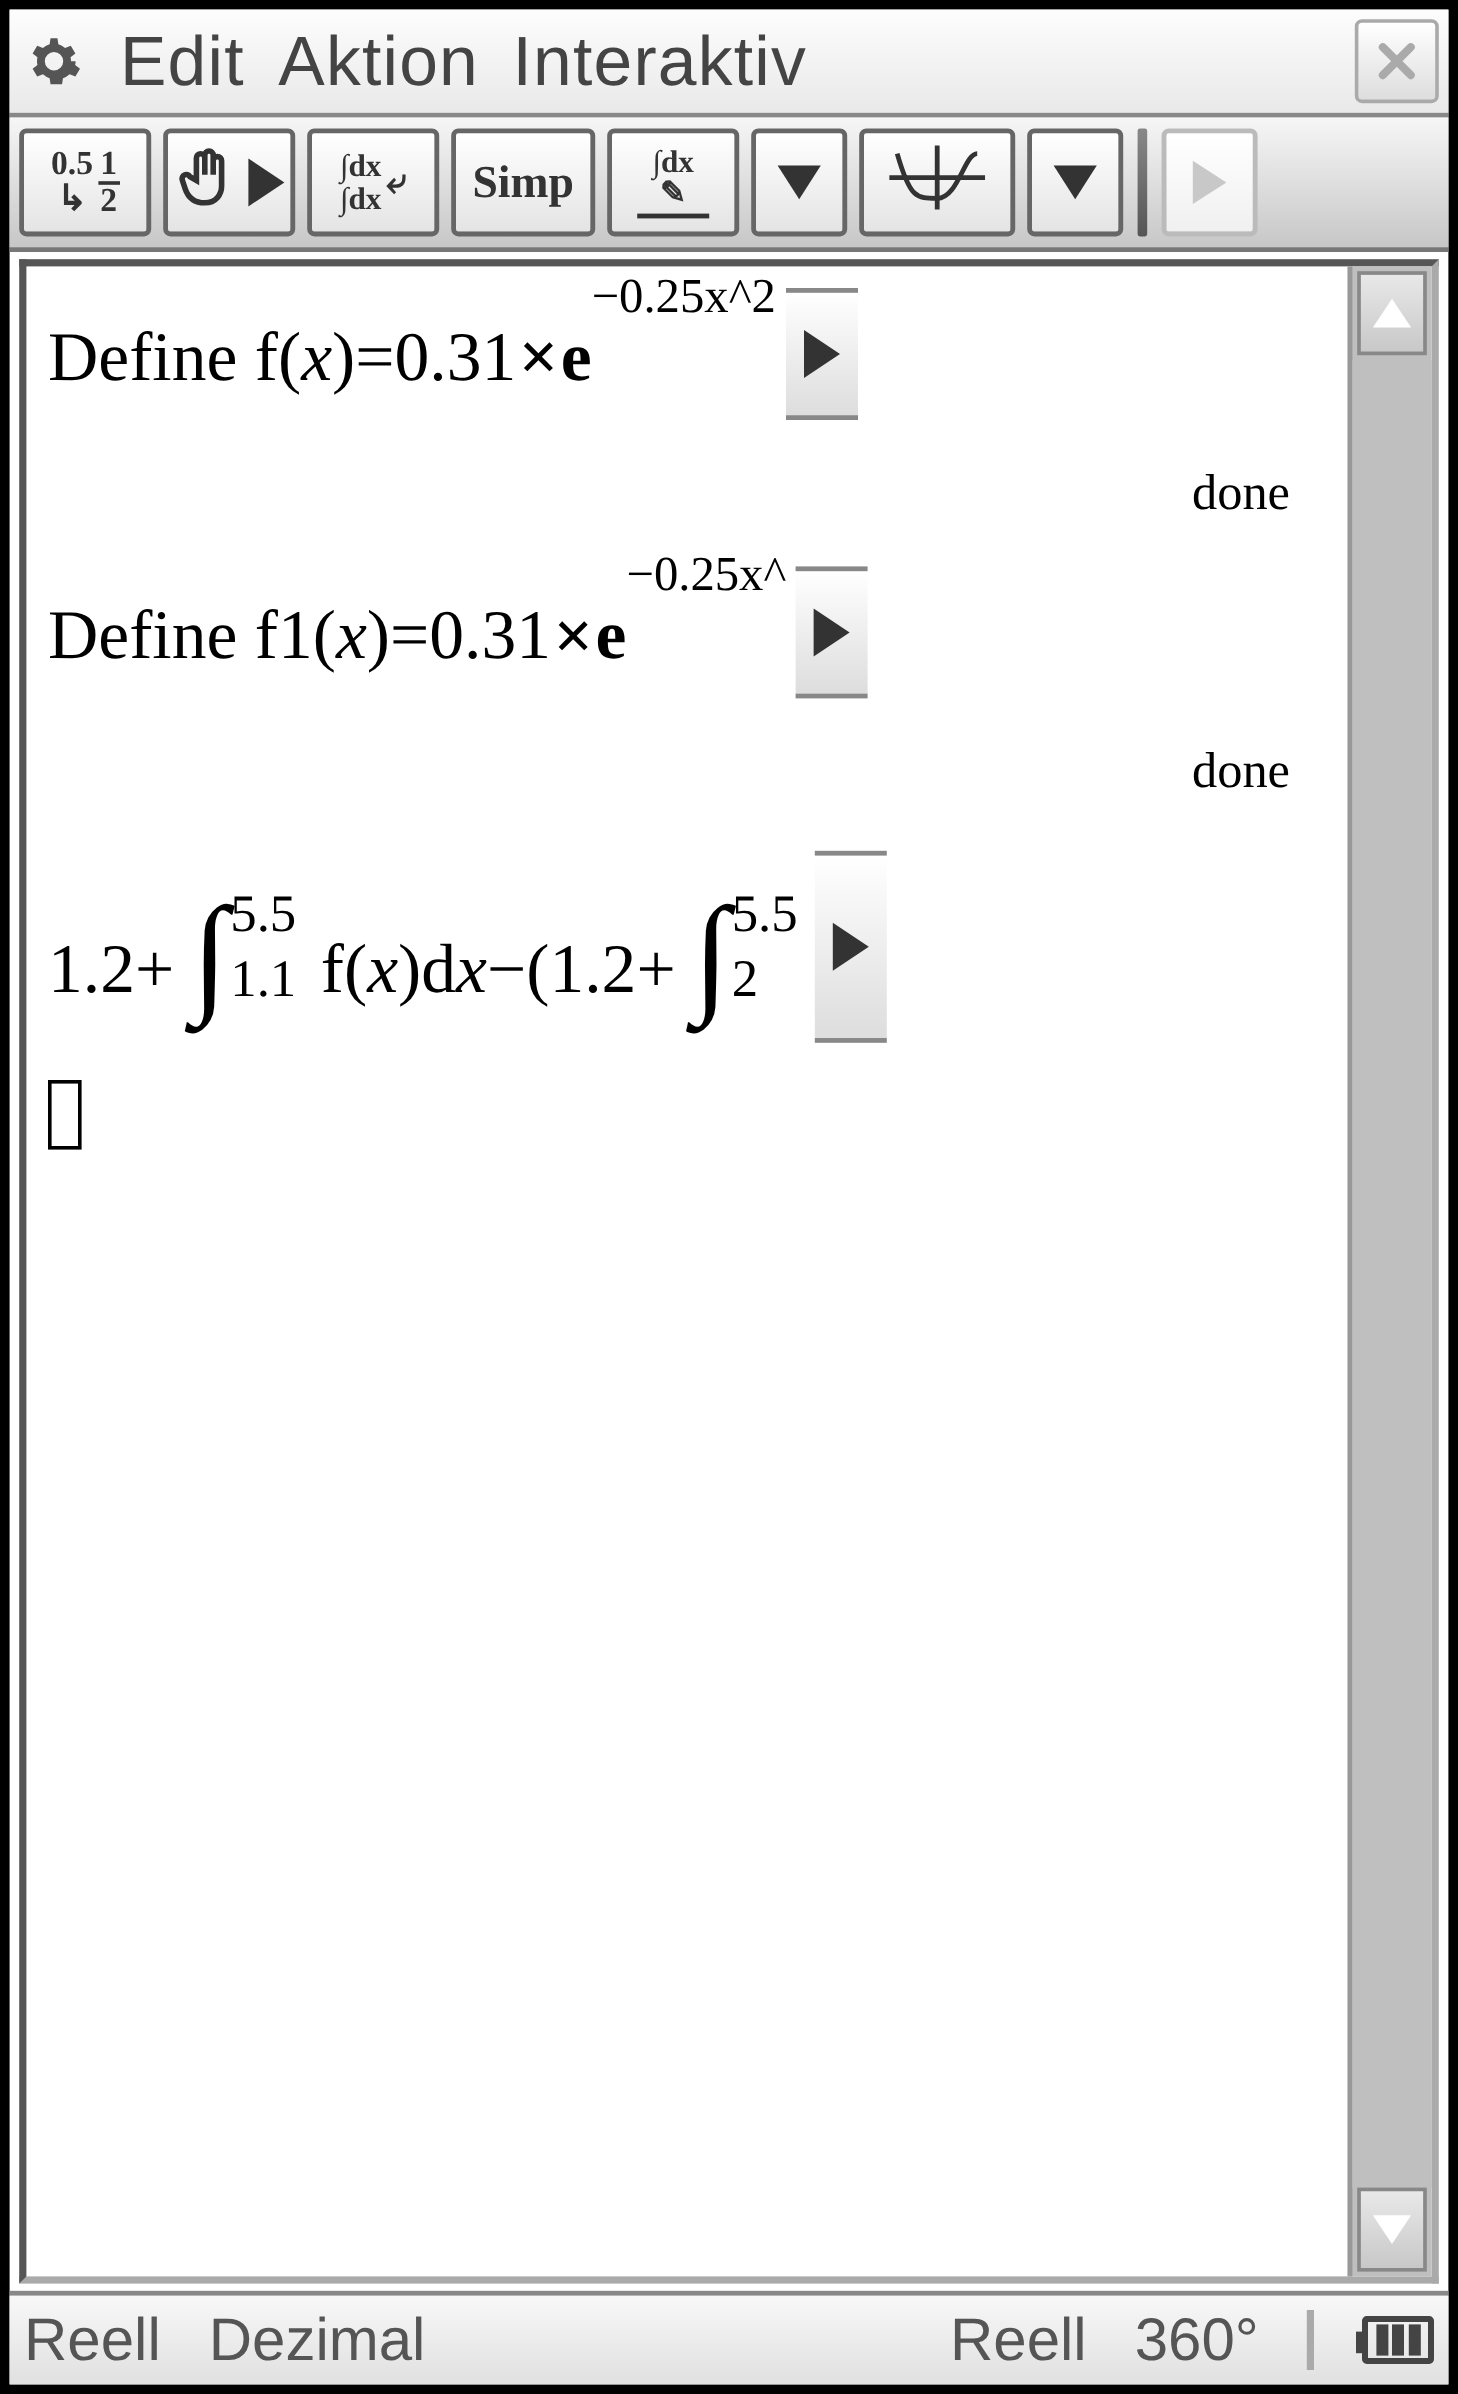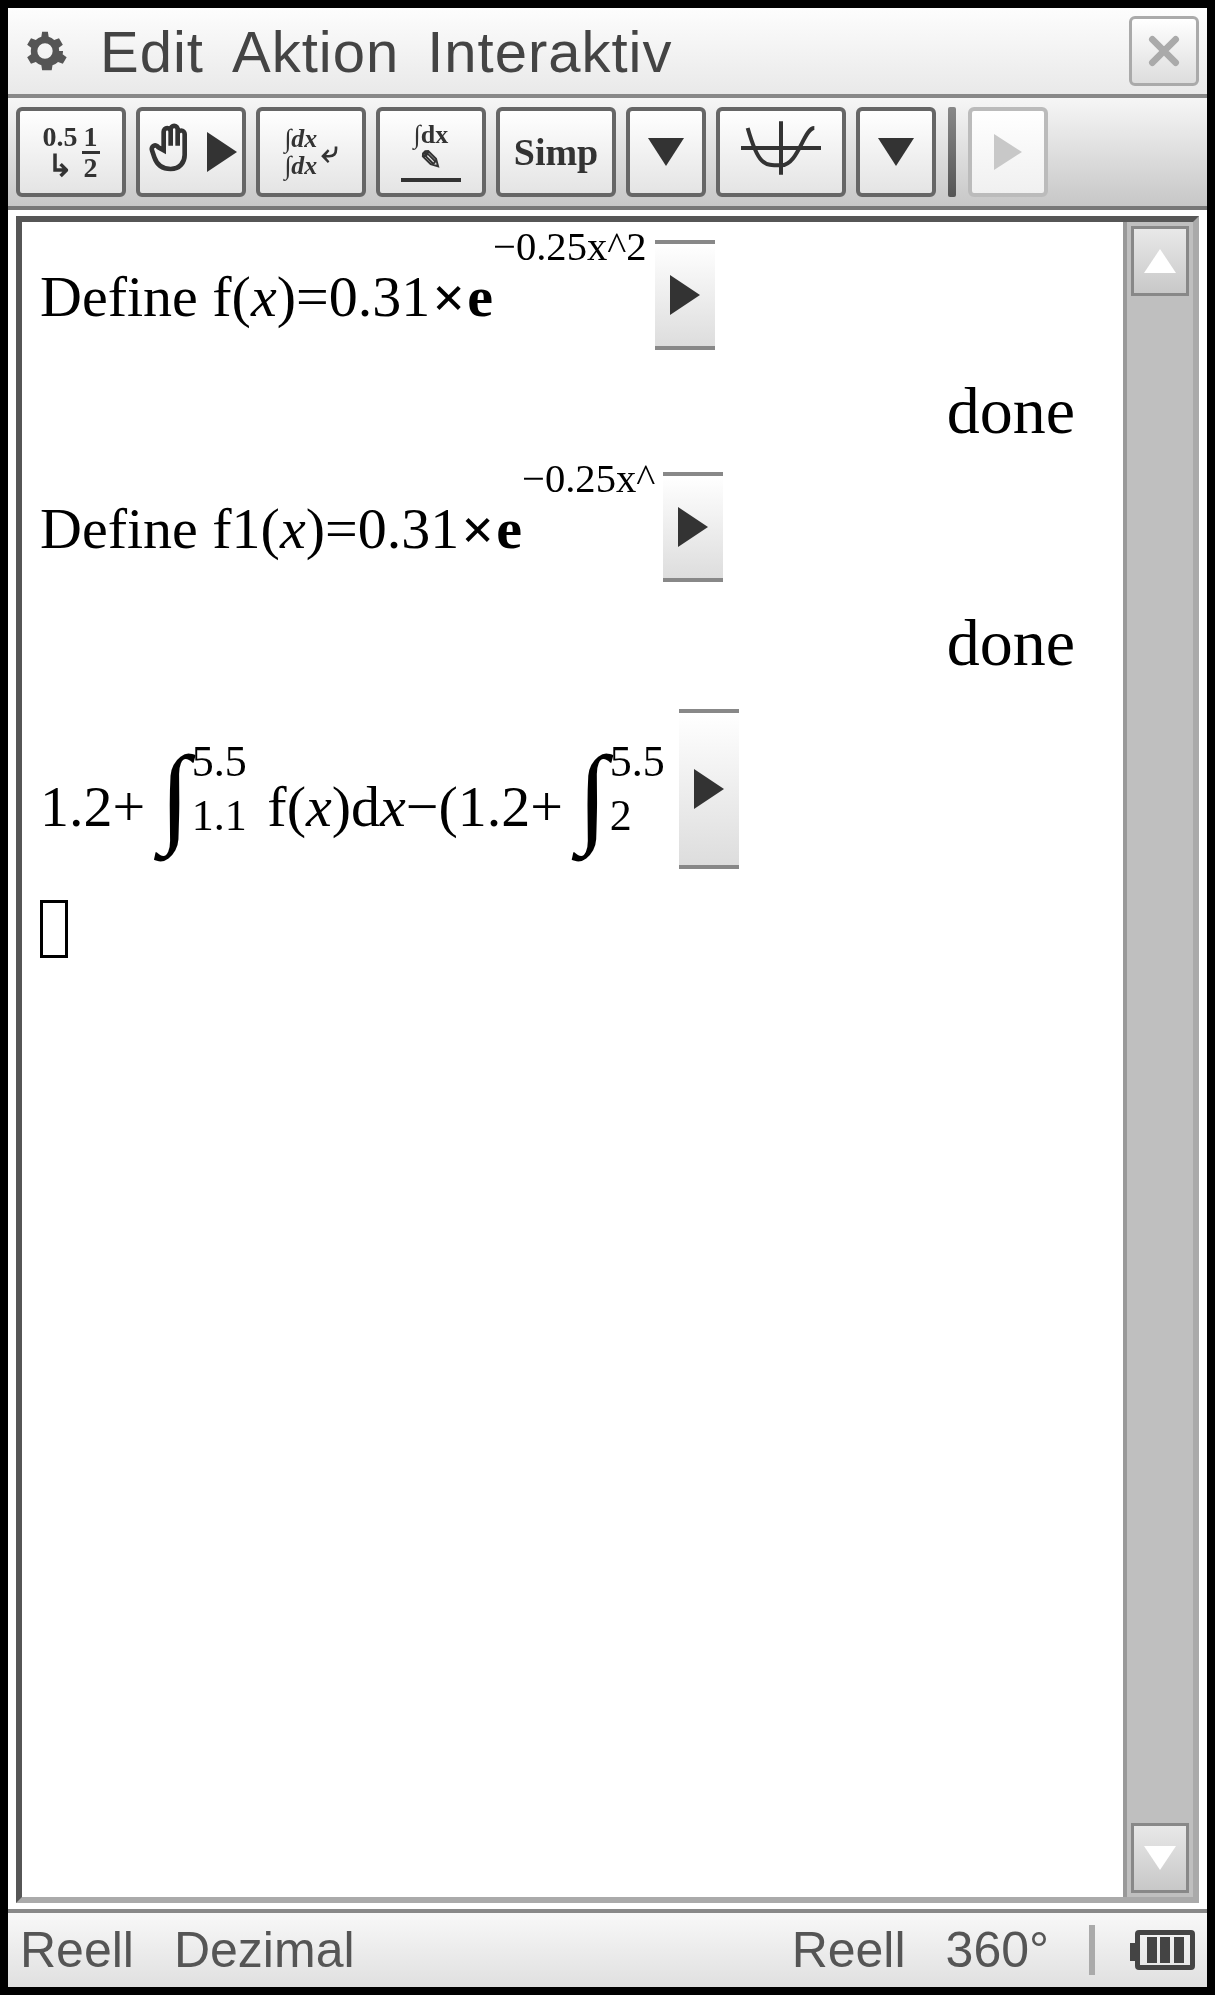--- a/index.html
+++ b/index.html
@@ -110,21 +110,21 @@
     display: flex; align-items: center; justify-content: center;
   }
   .sb-up   { }
   .sb-track{ flex:1; background:#bfbfbf; }
   .sb-down { margin-top:auto; }
   .tri-up  { width:0;height:0;border-left:16px solid transparent;border-right:16px solid transparent;border-bottom:24px solid #fff;}
   .tri-dn  { width:0;height:0;border-left:16px solid transparent;border-right:16px solid transparent;border-top:24px solid #fff;}
 
   
   .row { display:flex; align-items:center; margin-bottom: 6px; min-height: 110px;}
-  .row.result { justify-content:flex-end; font-size:66px; padding-right:10px;}
+  .row.result { justify-content:flex-end; font-size:42px; padding-right:10px;}
   .expand-scroll {
     width: 60px; height: 110px;
     border-top:4px solid #888;border-bottom:4px solid #888;
     background: linear-gradient(#fff,#ddd);
     display:flex;align-items:center;justify-content:center;
     margin-left: 8px;
   }
   .rt-tri{width:0;height:0;border-top:20px solid transparent;border-bottom:20px solid transparent;border-left:30px solid #333;}
   sup{font-size:0.7em; position:relative; top:-0.9em;}
   .itx{font-style:italic;}
@@ -155,21 +155,21 @@
   }
   .batt::before{content:"";position:absolute;left:-10px;top:8px;width:8px;height:18px;background:#444;}
   .batt div{width:10px;height:26px;background:#444;}
 
   
   .frac-icon{display:flex;align-items:center;gap:4px;font-size:28px;line-height:1;text-align:center;}
   .frac-icon .col{display:flex;flex-direction:column;align-items:center;}
   .frac-icon .col span{font-weight:bold;}
   .frac-icon .arrow{font-size:30px;}
   .hand-icon svg{width:56px;height:56px;}
-  .dxdx{display:flex;flex-direction:column;font-size:26px;line-height:1.05;font-weight:bold;font-style:italic;}
+  .dxdx{display:flex;flex-direction:column;font-size:26px;line-height:1.05;font-weight:bold;}
   .dxdx span::before{content:"∫";}
   .dx-pencil{display:flex;flex-direction:column;align-items:center;font-size:26px;line-height:1;}
   .dx-pencil .line{width:60px;height:4px;background:#333;margin-top:4px;}
   .graph-icon svg{width:80px;height:60px;}
 </style>
 </head>
 <body>
 
 <div class="frame">
 
@@ -209,29 +209,29 @@
       </span>
       <span style="margin-left:6px" class="rt-tri"></span>
     </div>
     <div class="tbtn small">
       <div class="dxdx">
         <span>dx</span>
         <span>dx</span>
       </div>
       <span style="font-size:30px;margin-left:4px">⤶</span>
     </div>
+    <div class="tbtn medium">
+      <span style="font-size:38px">Simp</span>
+    </div>
     <div class="tbtn small">
       <div class="dx-pencil">
         <span style="font-weight:bold">∫dx</span>
         <span style="font-size:26px">✎</span>
         <div class="line"></div>
       </div>
-    </div>
-    <div class="tbtn medium">
-      <span style="font-size:38px">Simp</span>
     </div>
     <div class="tbtn drop">
         <div class="arrow-down"></div>
       </div>
     <div class="tbtn graph">
       <span class="graph-icon">
         <svg viewBox="0 0 60 40">
             <path fill="none" stroke="#333" stroke-width="3" d="M0 20h60M30 0v40"></path>
             <path fill="none" stroke="#333" stroke-width="3" d="M5 5c8 28 12 28 25 28S47 5 55 5"></path>
           </svg>

